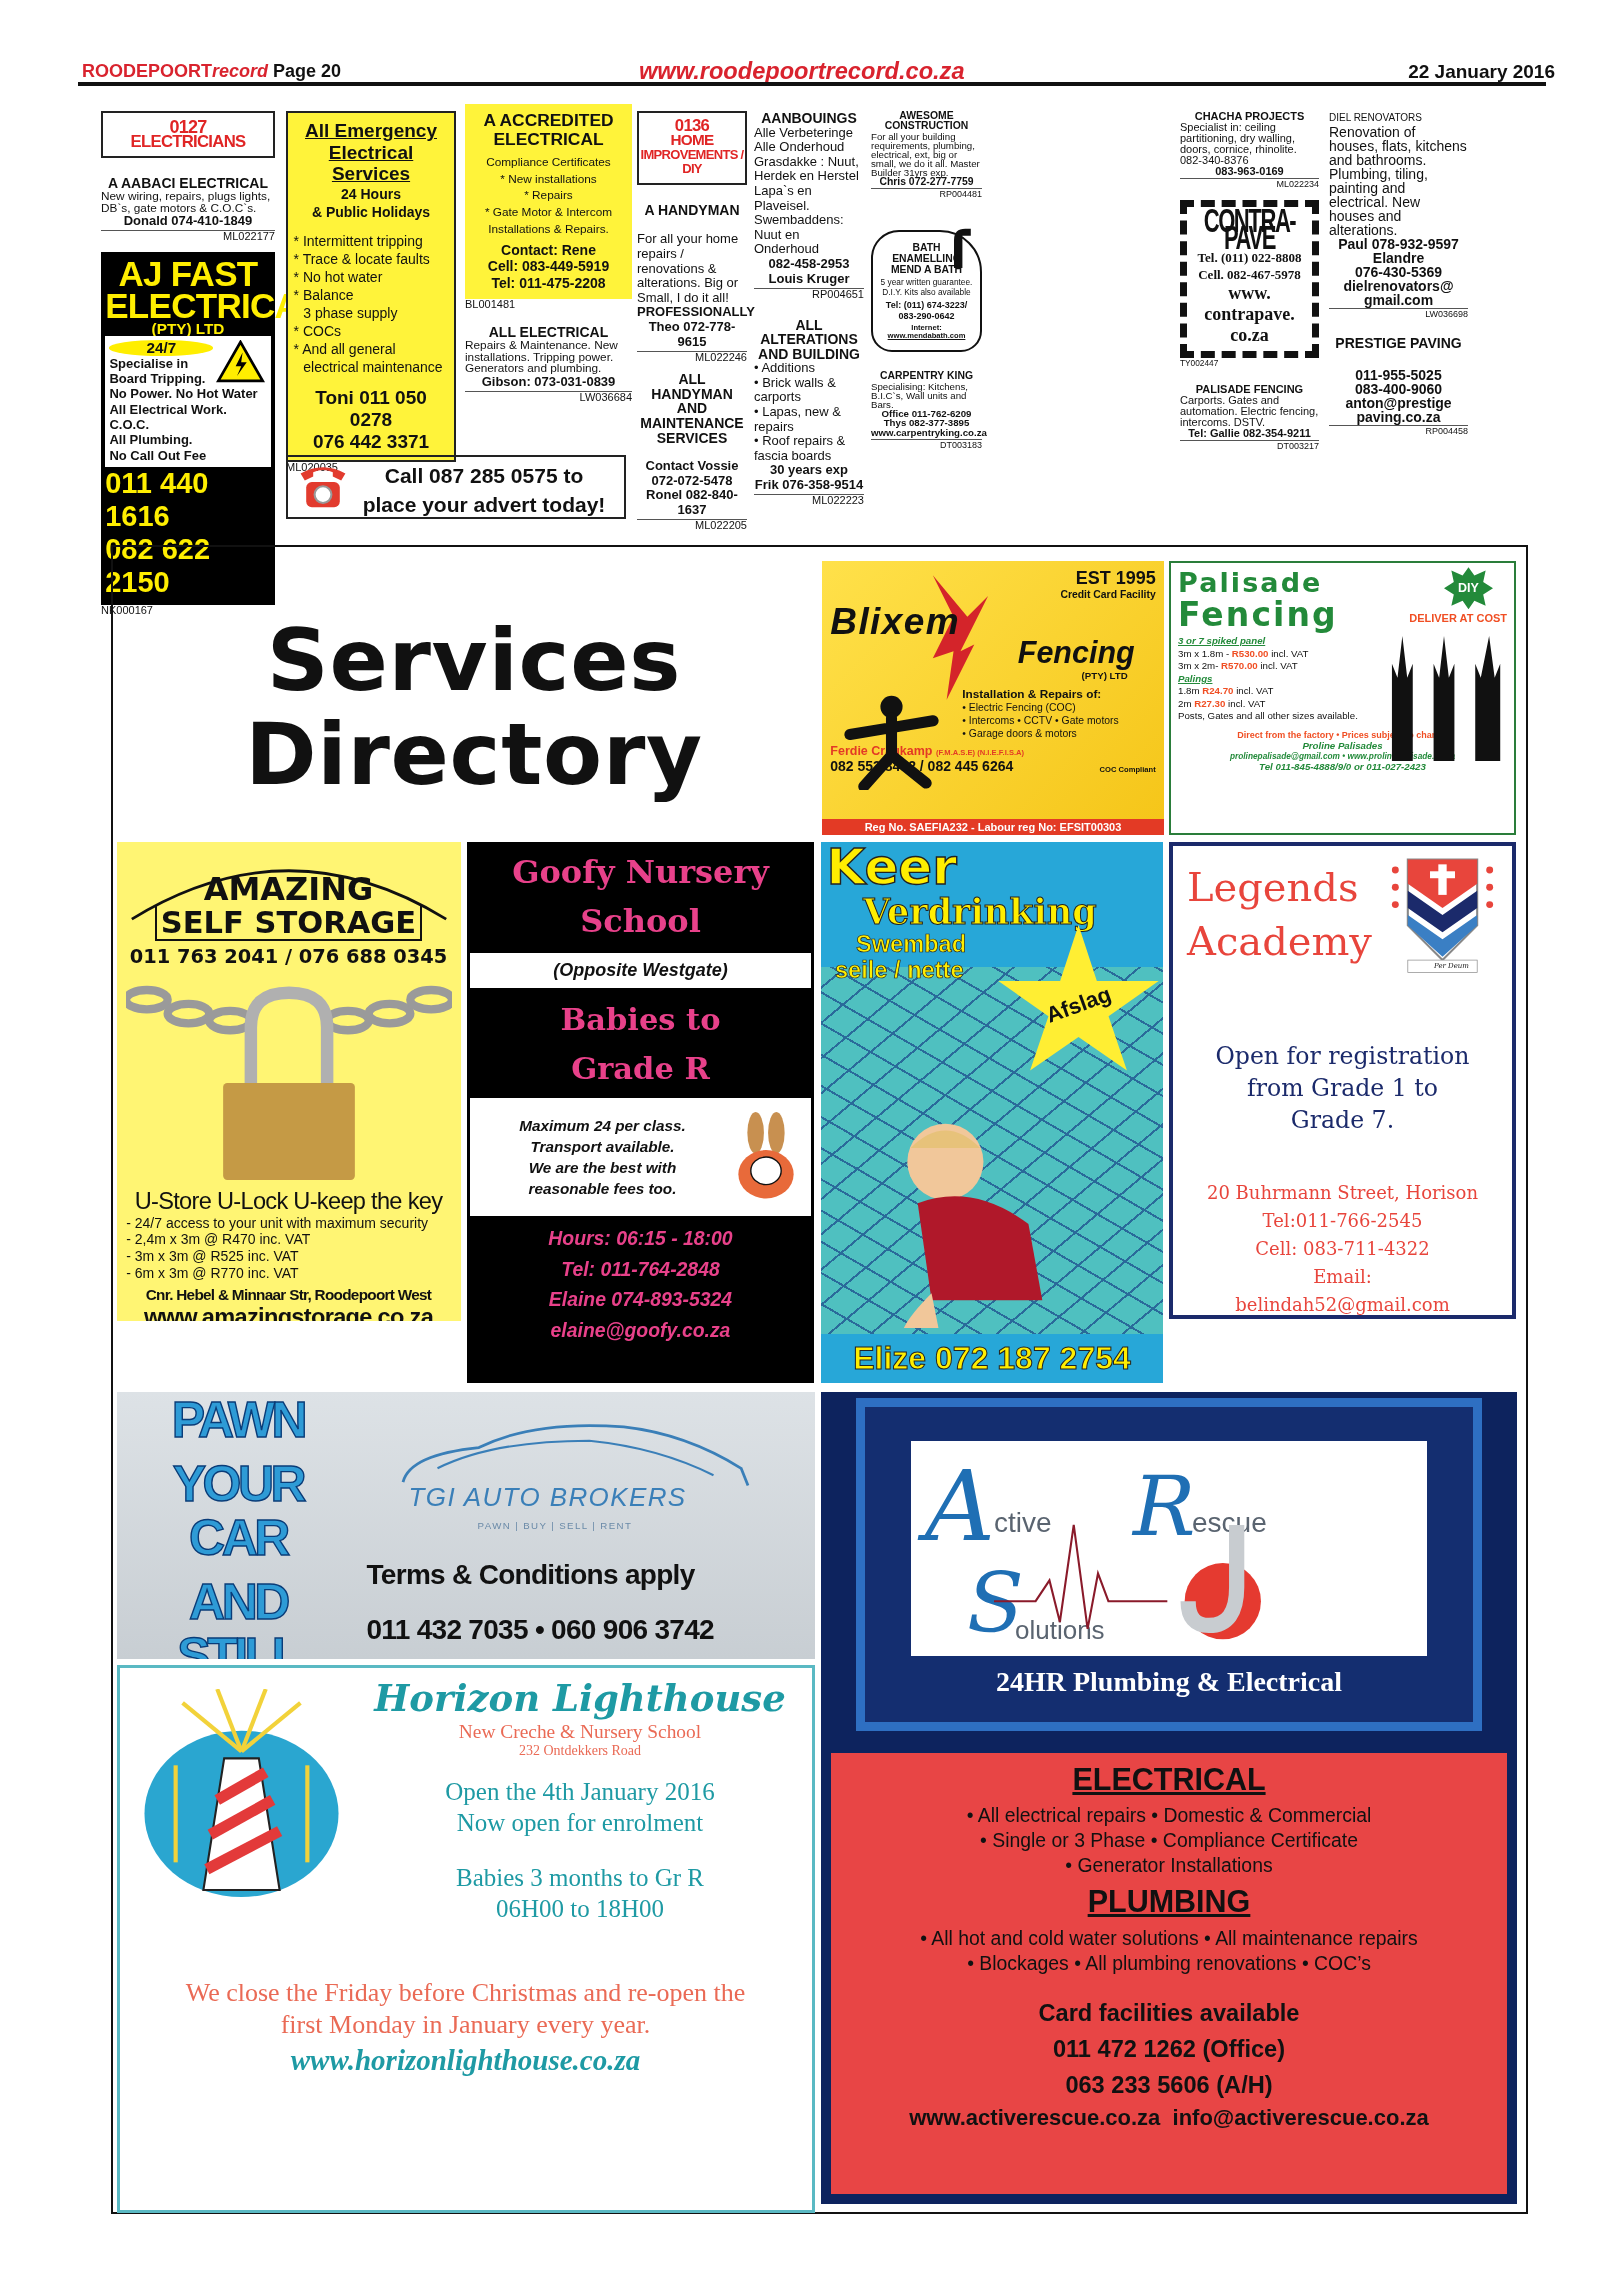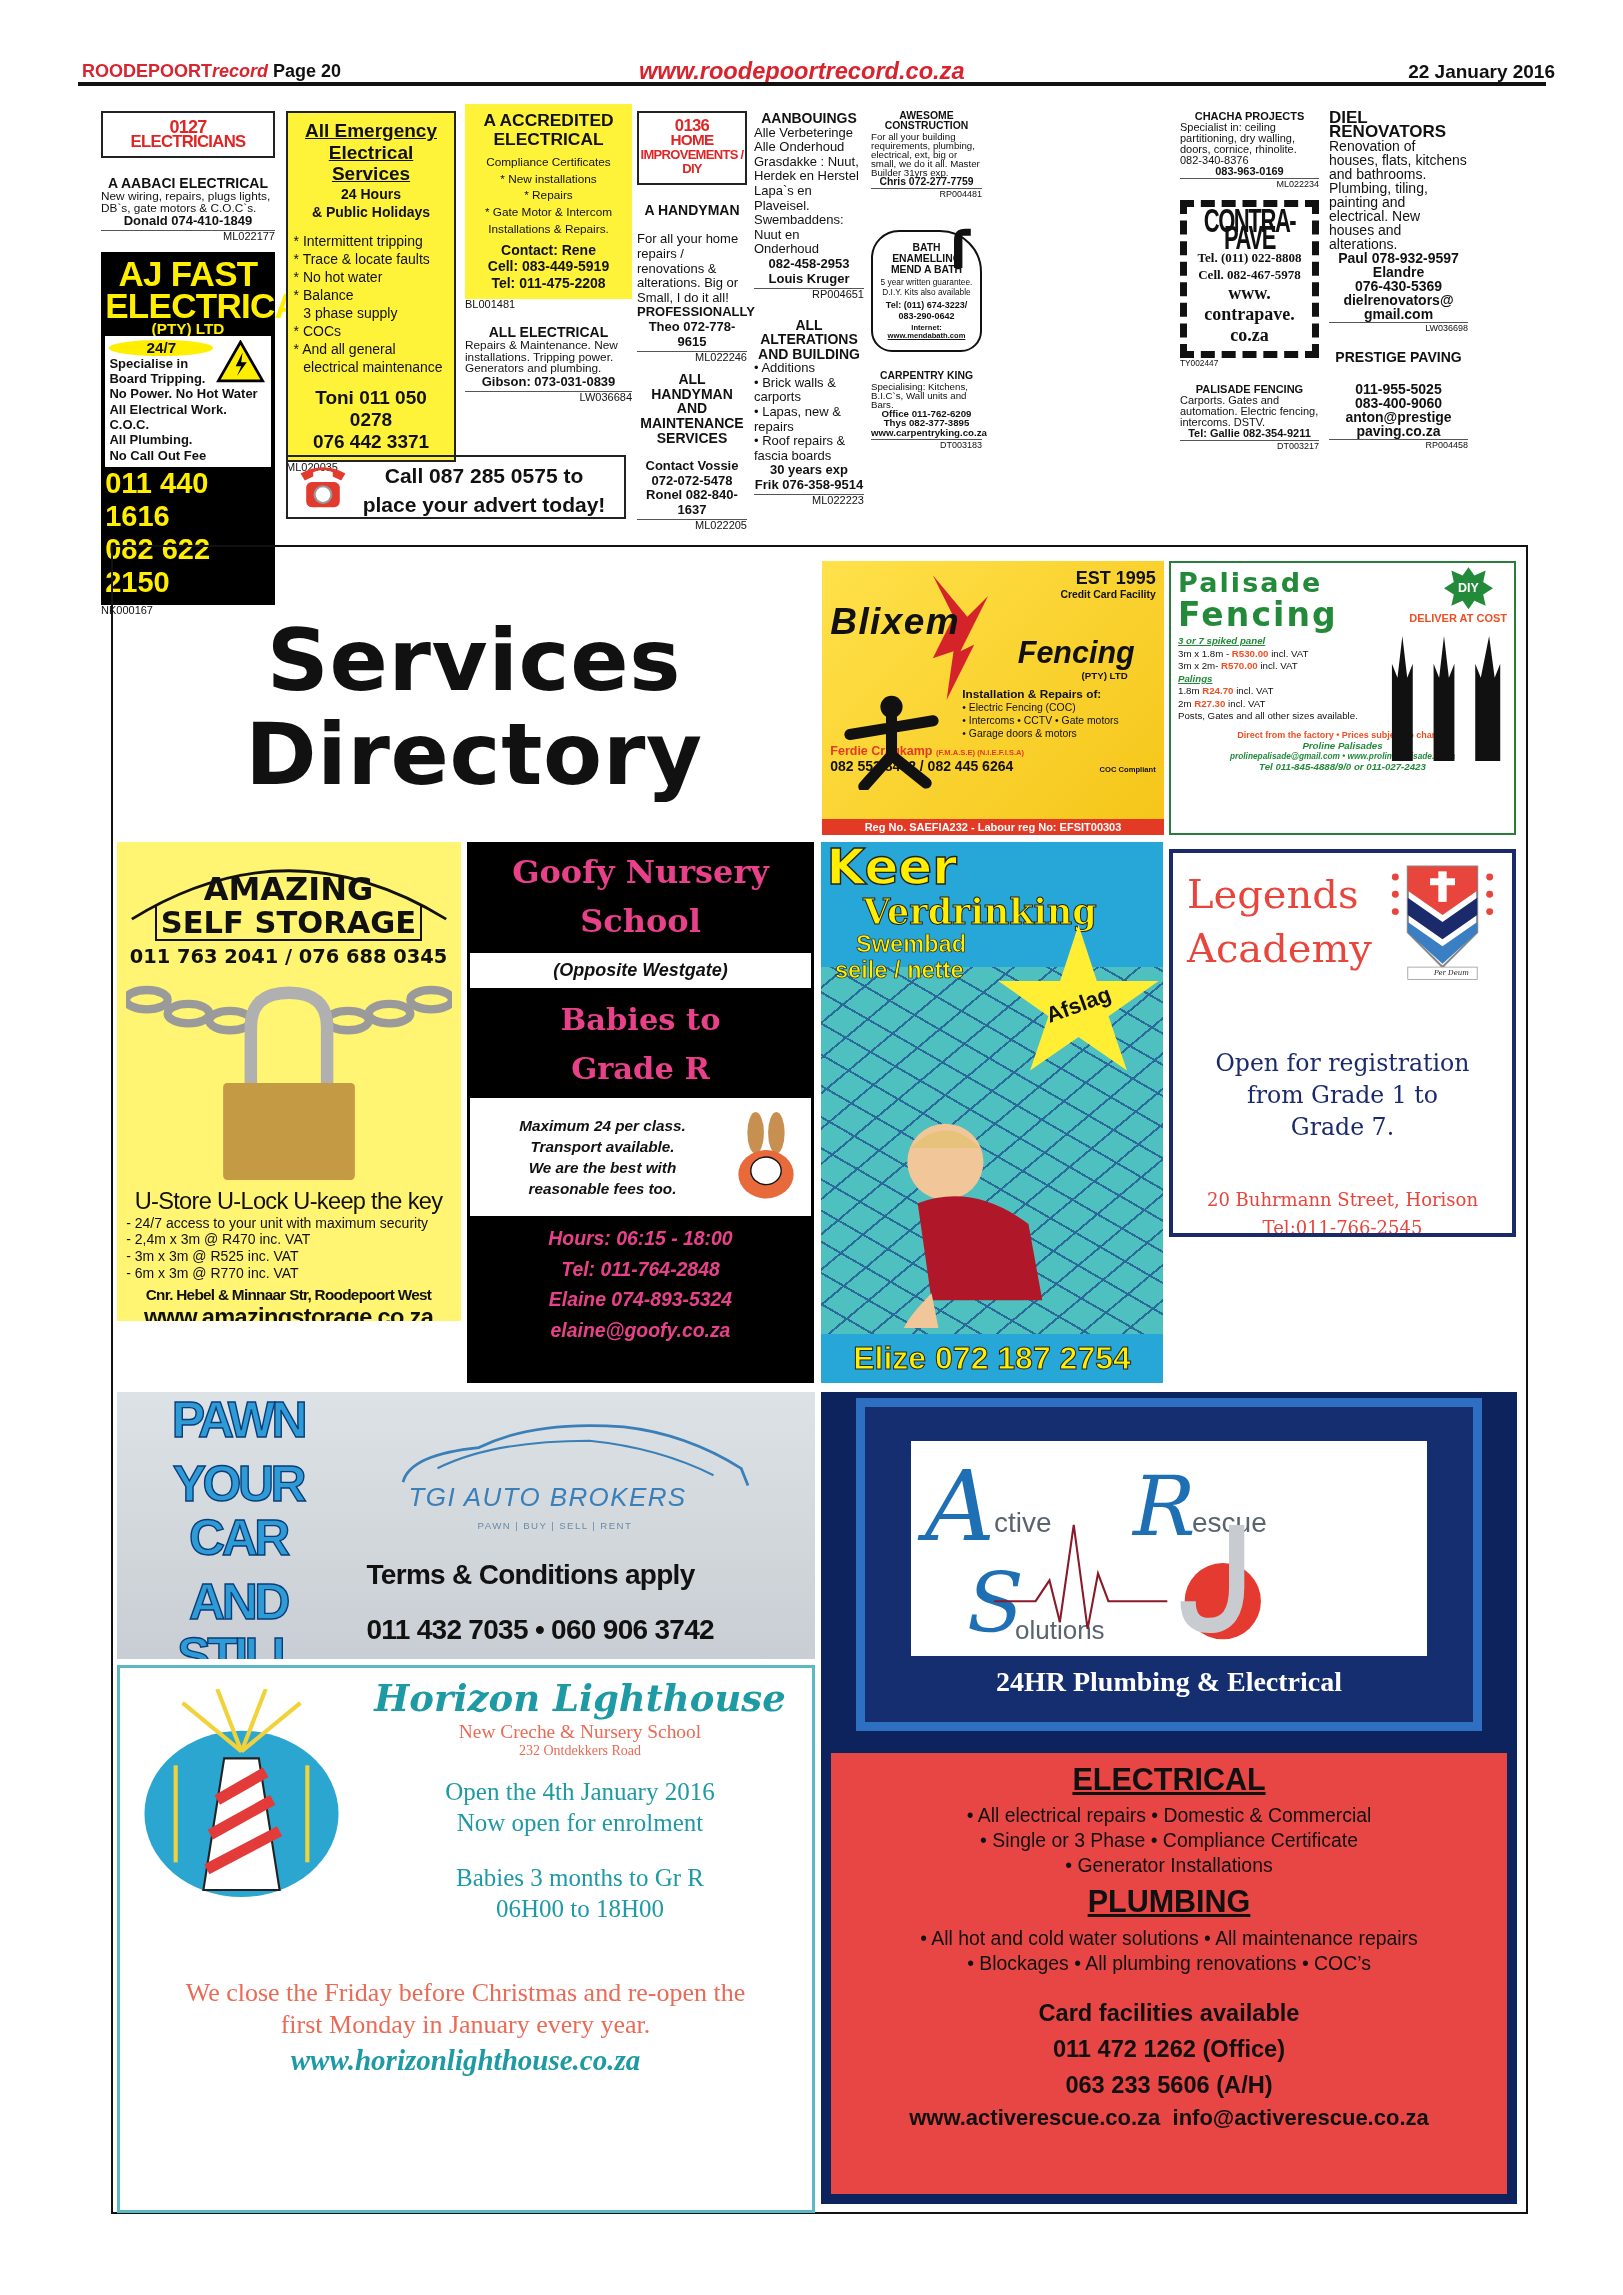--- a/index.html
+++ b/index.html
@@ -248,21 +248,21 @@
   <div>
     <div class="t" style="font-size:11px">PALISADE FENCING</div>
     <div>Carports. Gates and automation. Electric fencing, intercoms. DSTV.</div>
     <div class="b">Tel: Gallie 082-354-9211</div>
     <div class="ref" style="font-size:9px">DT003217</div>
   </div>
 </div>
 
 <div class="col classified" style="left:1329px;width:139px;top:111px;font-size:14px;line-height:14px">
   <div>
-    <div style="font-weight:bold;font-size:17px">DIEL RENOVATORS</div>
+    <div style="font-weight:normal;font-size:10px">DIEL RENOVATORS</div>
     <div>Renovation of houses, flats, kitchens and bathrooms. Plumbing, tiling, painting and electrical. New houses and alterations.</div>
     <div class="b">Paul 078-932-9597</div>
     <div class="b">Elandre</div>
     <div class="b">076-430-5369</div>
     <div class="b">dielrenovators@</div>
     <div class="b">gmail.com</div>
     <div class="ref" style="font-size:9px;margin-bottom:15.3px">LW036698</div>
   </div>
   <div>
     <div class="t" style="margin-bottom:18px">PRESTIGE PAVING</div>
@@ -403,21 +403,21 @@
     <div style="position:relative;font-family:'DejaVu Sans',sans-serif;font-weight:bold;color:#ffee00;-webkit-text-stroke:1.4px #222;font-size:50px;line-height:50px;padding-left:5.6px">Keer</div>
     <div style="position:relative;font-family:'DejaVu Serif',serif;font-weight:bold;color:#ffee00;-webkit-text-stroke:1px #222;font-size:35px;line-height:39px;padding-left:42px">Verdrinking</div>
     <div style="position:relative;font-weight:bold;color:#ffee00;-webkit-text-stroke:0.7px #222;font-size:23.6px;line-height:26px;padding-left:35px">Swembad</div>
     <div style="position:relative;font-weight:bold;color:#ffee00;-webkit-text-stroke:0.7px #222;font-size:23.6px;line-height:26px;padding-left:14px">seile / nette</div>
     <div style="position:absolute;left:174px;top:83px;width:167px;height:160px;background:#ffee33;clip-path:polygon(50% 0,61% 35%,98% 35%,68% 57%,79% 91%,50% 70%,21% 91%,32% 57%,2% 35%,39% 35%);display:flex;align-items:center;justify-content:center">
       <span style="font-weight:bold;font-size:22px;transform:rotate(-20deg)">Afslag</span>
     </div>
     <div style="position:absolute;left:0;right:0;bottom:0;height:49px;background:#27a7d8;font-weight:bold;color:#ffee00;-webkit-text-stroke:1px #222;font-size:32px;text-align:center;line-height:49px">Elize 072 187 2754</div>
   </div>
 
-  <div class="ad legends" style="left:1056px;top:302px;width:347px;height:388px;text-align:center">
+  <div class="ad legends" style="left:1056px;top:295px;width:347px;height:477px;text-align:center">
     <div style="position:absolute;left:14px;top:14px;text-align:left;font-family:'DejaVu Serif',serif;color:#e8453c;font-size:40px;line-height:54px">
       <div>Legends</div>
       <div>Academy</div>
     </div>
     <svg style="position:absolute;right:14px;top:10.4px" width="111" height="118" viewBox="0 0 160 170">
         <path d="M30 5 L130 5 L130 100 L80 150 L30 100 Z" fill="#fff" stroke="#888" stroke-width="3"></path>
         <path d="M30 5 L130 5 L130 40 L80 75 L30 40 Z" fill="#e8453c"></path>
         <path d="M30 50 L80 85 L130 50 L130 75 L80 110 L30 75 Z" fill="#1b2a6b"></path>
         <path d="M30 85 L80 120 L130 85 L130 100 L80 145 L30 100 Z" fill="#3a7fc4"></path>
         <rect x="74" y="12" width="12" height="44" fill="#fff"></rect>

